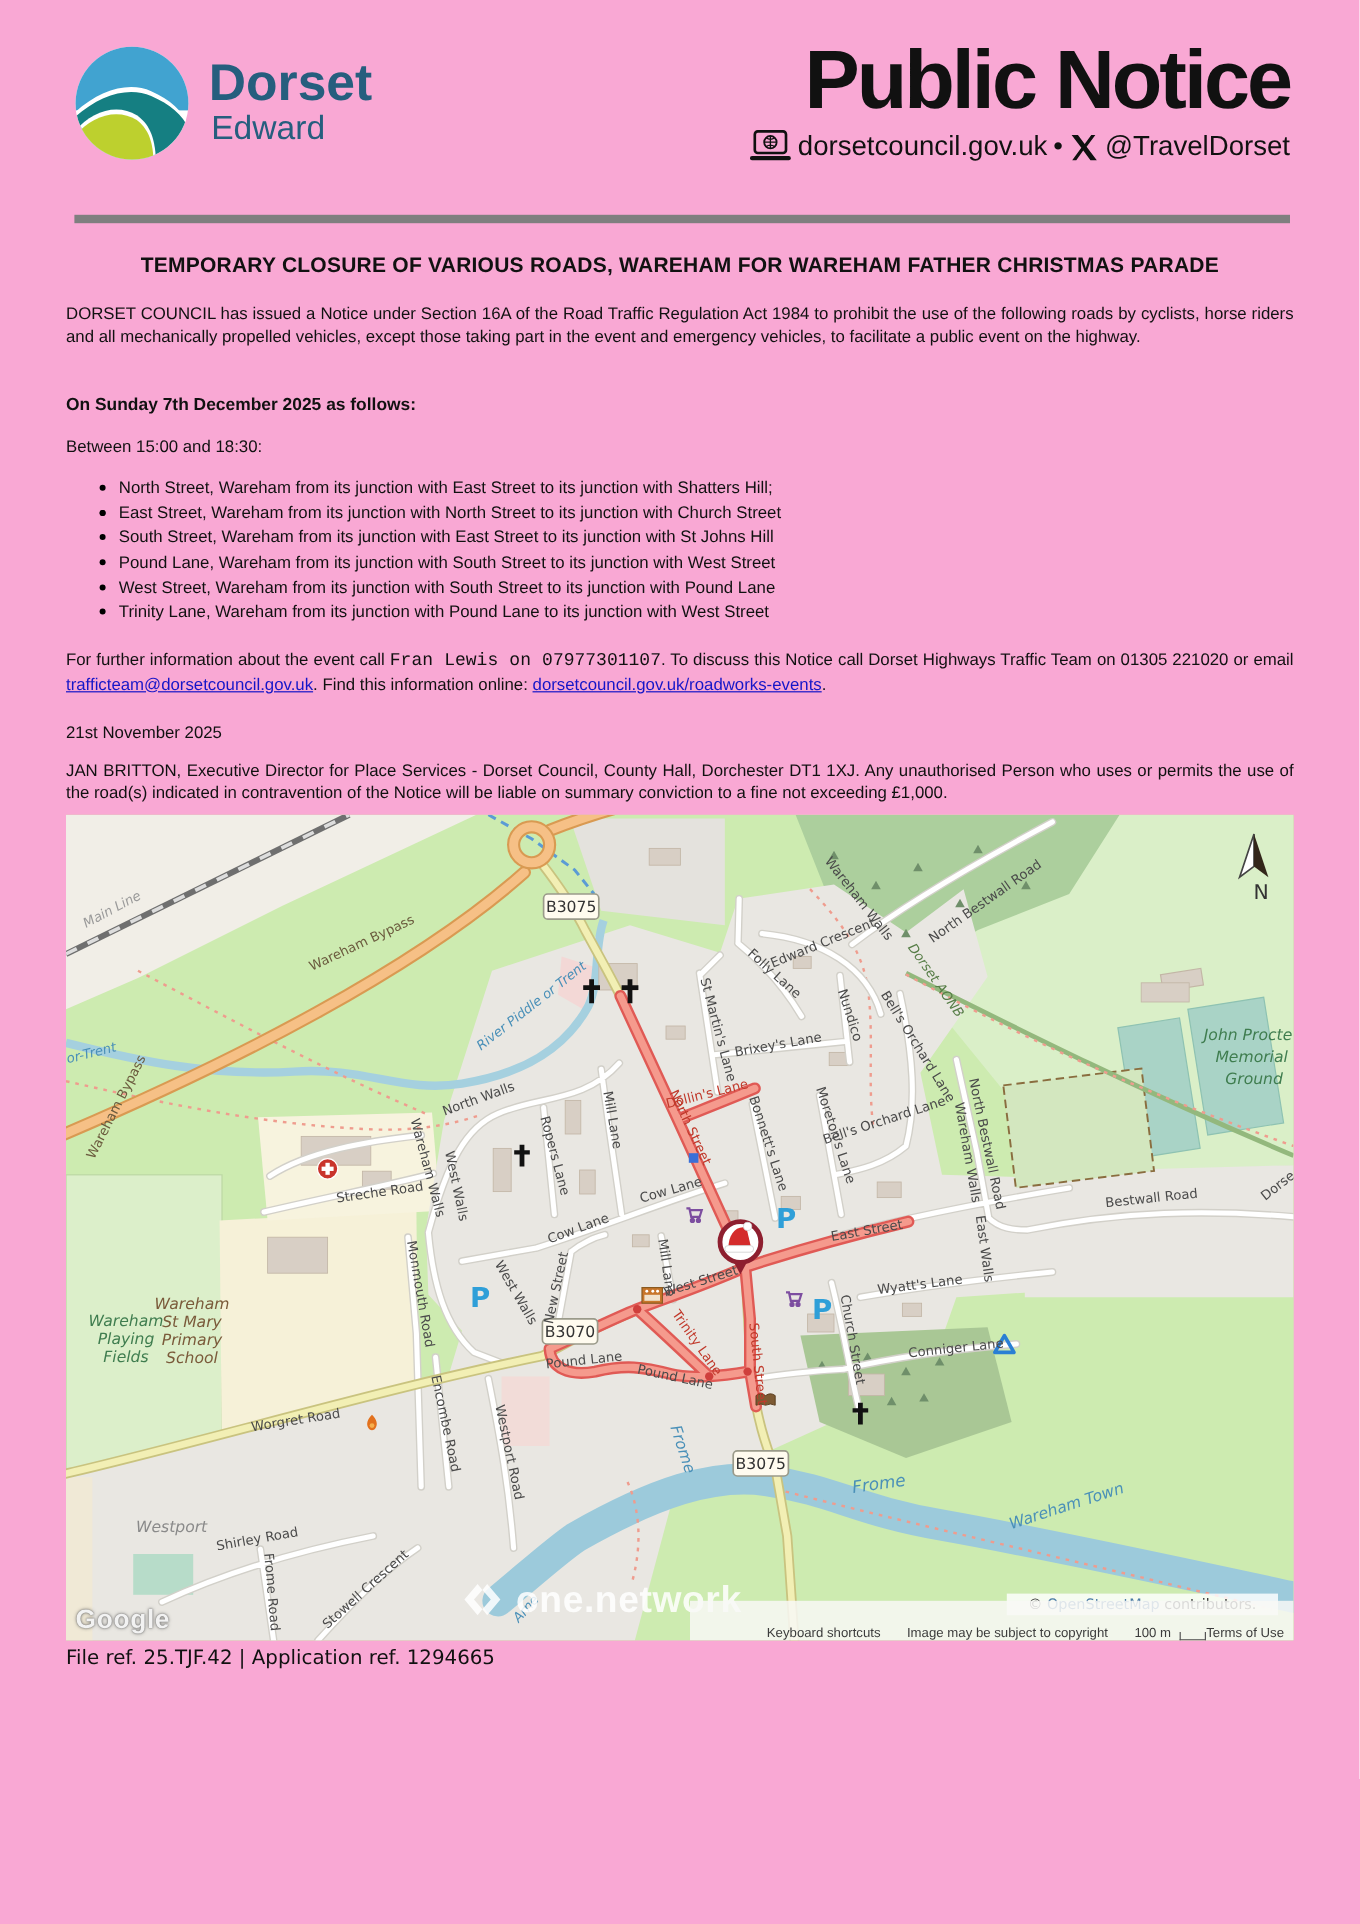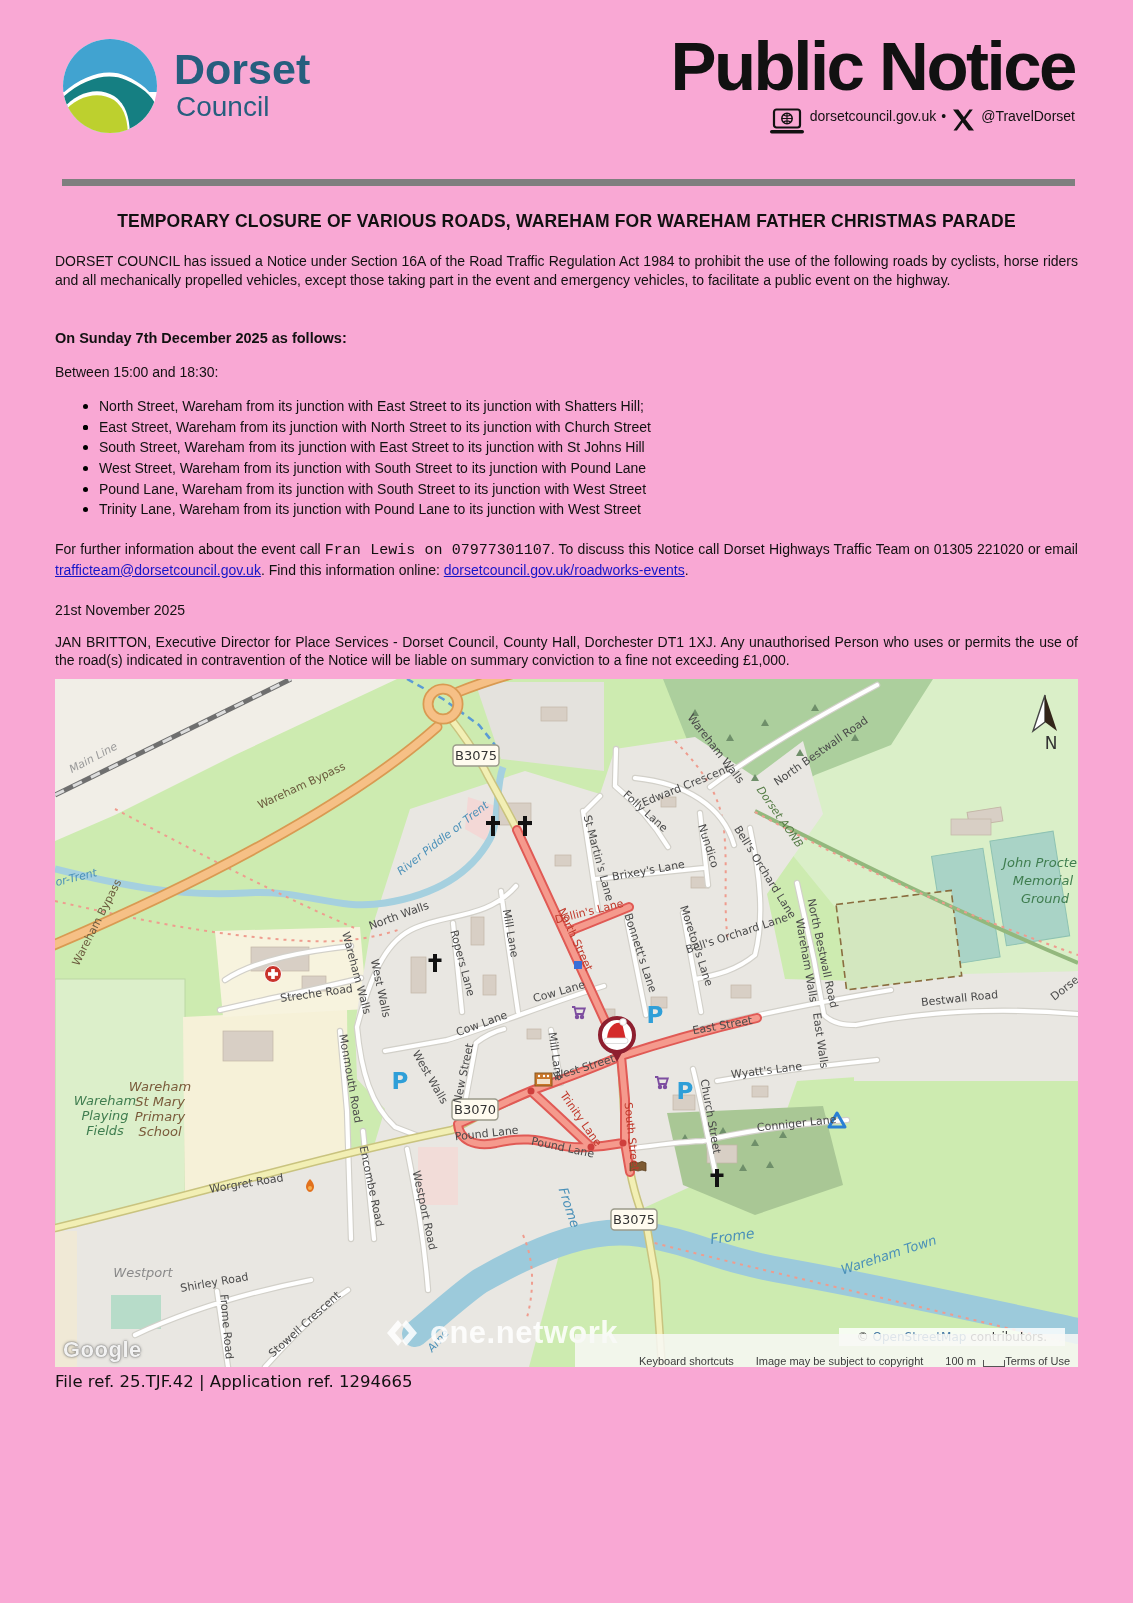--- a/index.html
+++ b/index.html
@@ -7,22 +7,22 @@
         font-family:"Liberation Sans",sans-serif;color:#111;overflow:hidden;}
   
   .hdr{display:flex;justify-content:space-between;align-items:flex-start;
        padding:34px 58px 0 62px;height:126px;}
   .logo{display:flex;gap:16px;}
   .logo-text{margin-top:14px;color:#265e7e;}
   .logo-l1{font-size:43px;font-weight:600;line-height:1;}
   .logo-l2{font-size:28px;font-weight:400;line-height:1.15;margin-left:2px;}
   .pn{text-align:right;margin-top:-2px;}
   .pn-title{font-size:69px;font-weight:800;letter-spacing:-2.5px;line-height:1;white-space:nowrap;}
-  .pn-sub{display:flex;align-items:flex-start;justify-content:flex-end;gap:5px;
-          font-size:14px;margin-top:7px;color:#111;}
+  .pn-sub{display:flex;align-items:flex-end;justify-content:flex-end;gap:5px;
+          font-size:23px;margin-top:7px;color:#111;}
   .divider{height:7px;background:#7f7f7f;margin:19px 58px 0 62px;}
   
   .content{padding:0 55px;}
   .doc-title{text-align:center;font-weight:bold;font-size:17.5px;margin-top:25px;letter-spacing:.2px;}
   .para{font-size:14px;line-height:1.33;text-align:justify;margin:20px 0 0;}
   .bold-line{font-weight:bold;font-size:14.5px;margin-top:41px;}
   .time-line{font-size:14px;margin-top:18px;}
   ul.roads{margin:16px 0 0 27px;padding:0;list-style:none;}
   ul.roads li{font-size:14px;line-height:1.47;padding-left:17px;position:relative;}
   ul.roads li .dot{position:absolute;left:1px;top:8px;width:5px;height:5px;border-radius:50%;background:#000;}
@@ -65,21 +65,21 @@
           <rect width="96" height="104" fill="#ffffff"></rect>
           <rect width="96" height="58" fill="#41a3d0"></rect>
           <path d="M0,60 C22,40 46,34 64,42 C80,49 91,59 96,72 L96,104 L0,104 Z" fill="#ffffff"></path>
           <path d="M0,64 C22,44 46,38 64,46 C80,53 91,62 96,75 L96,104 L0,104 Z" fill="#157f82"></path>
           <path d="M0,76 C14,58 36,52 52,62 C62,69 68,80 68,104 L0,104 Z" fill="#ffffff"></path>
           <path d="M0,80 C14,62 36,56 52,66 C61,73 66,83 66,104 L0,104 Z" fill="#bdd02e"></path>
         </g>
       </svg>
       <div class="logo-text">
         <div class="logo-l1">Dorset</div>
-        <div class="logo-l2">Council</div>
+        <div class="logo-l2">Edward</div>
       </div>
     </div>
     <div class="pn">
       <div class="pn-title">Public Notice</div>
       <div class="pn-sub">
         <svg width="36" height="27" viewBox="0 0 36 27">
           <rect x="5" y="1.5" width="26" height="18" rx="2.5" fill="none" stroke="#111" stroke-width="2.2"></rect>
           <circle cx="18" cy="10.5" r="5.2" fill="none" stroke="#111" stroke-width="1.5"></circle>
           <path d="M12.8,10.5 h10.4 M18,5.3 v10.4 M14.4,6.8 c2.2,1.6 5,1.6 7.2,0 M14.4,14.2 c2.2,-1.6 5,-1.6 7.2,0" stroke="#111" stroke-width="1.1" fill="none"></path>
           <rect x="1" y="22" width="34" height="3.5" rx="1.7" fill="#111"></rect>
@@ -98,22 +98,22 @@
   <div class="content">
     <div class="doc-title">TEMPORARY CLOSURE OF VARIOUS ROADS, WAREHAM FOR WAREHAM FATHER CHRISTMAS PARADE</div>
     <p class="para">DORSET COUNCIL has issued a Notice under Section 16A of the Road Traffic Regulation Act 1984 to prohibit the use of the following roads by cyclists, horse riders and all mechanically propelled vehicles, except those taking part in the event and emergency vehicles, to facilitate a public event on the highway.</p>
     <div class="bold-line">On Sunday 7th December 2025 as follows:</div>
     <div class="time-line">Between 15:00 and 18:30:</div>
     <ul class="roads">
       <li><span class="dot"></span><span>North Street, Wareham from its junction with East Street to its junction with Shatters Hill;</span></li>
       <li><span class="dot"></span></li>
       <li><span class="dot"></span><span>East Street, Wareham from its junction with North Street to its junction with Church Street</span></li>
       <li><span class="dot"></span><span>South Street, Wareham from its junction with East Street to its junction with St Johns Hill</span></li>
+      <li><span class="dot"></span><span>Pound Lane, Wareham from its junction with South Street to its junction with West Street</span></li>
       <li><span class="dot"></span><span>West Street, Wareham from its junction with South Street to its junction with Pound Lane</span></li>
-      <li><span class="dot"></span><span>Pound Lane, Wareham from its junction with South Street to its junction with West Street</span></li>
       <li><span class="dot"></span><span>Trinity Lane, Wareham from its junction with Pound Lane to its junction with West Street</span></li>
     </ul>
     <p class="para"><span>For further information about the event call </span><span class="alt">Fran Lewis on 07977301107</span><span>. To discuss this Notice call Dorset Highways Traffic Team on 01305 221020 or email </span><span class="link">trafficteam@dorsetcouncil.gov.uk</span><span>. Find this information online: </span><span class="link">dorsetcouncil.gov.uk/roadworks-events</span><span>.</span></p>
     <p class="para" style="margin-top:22px;">21st November 2025</p>
     <p class="para" style="margin-top:13px;">JAN BRITTON, Executive Director for Place Services - Dorset Council, County Hall, Dorchester DT1 1XJ.  Any unauthorised Person who uses or permits the use of the road(s) indicated in contravention of the Notice will be liable on summary conviction to a fine not exceeding £1,000.</p>
   </div>
 
   <div class="map-wrap">
     <svg width="1023" height="688" viewBox="0 0 1023 688">
 

